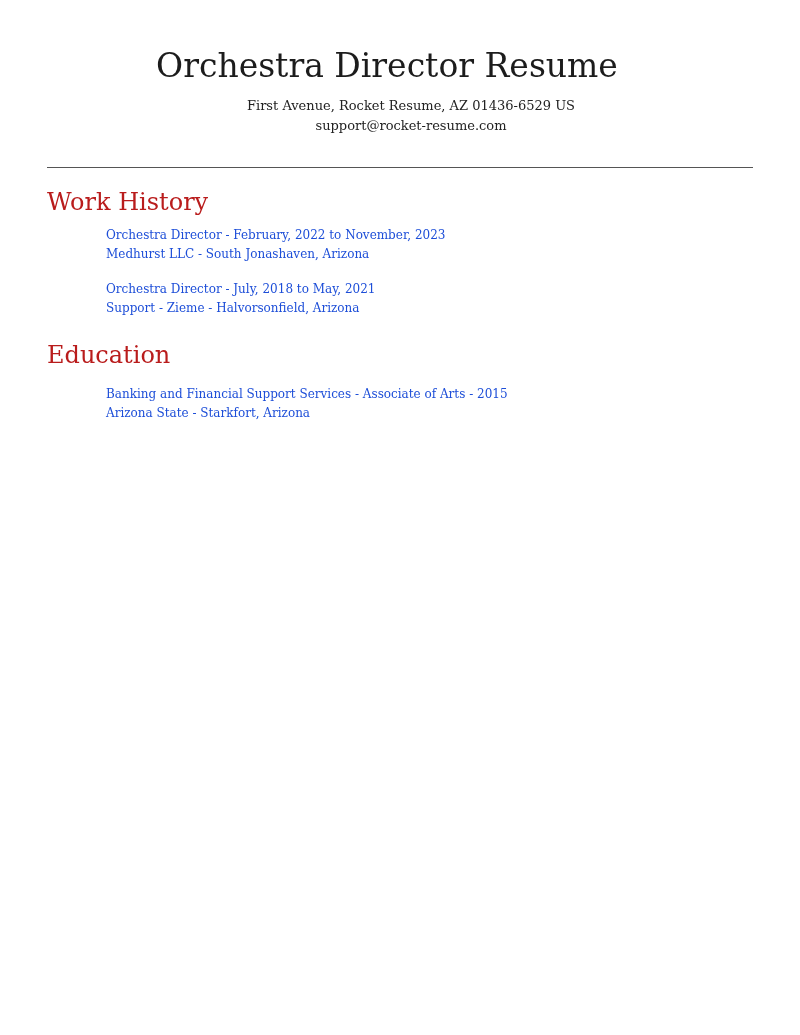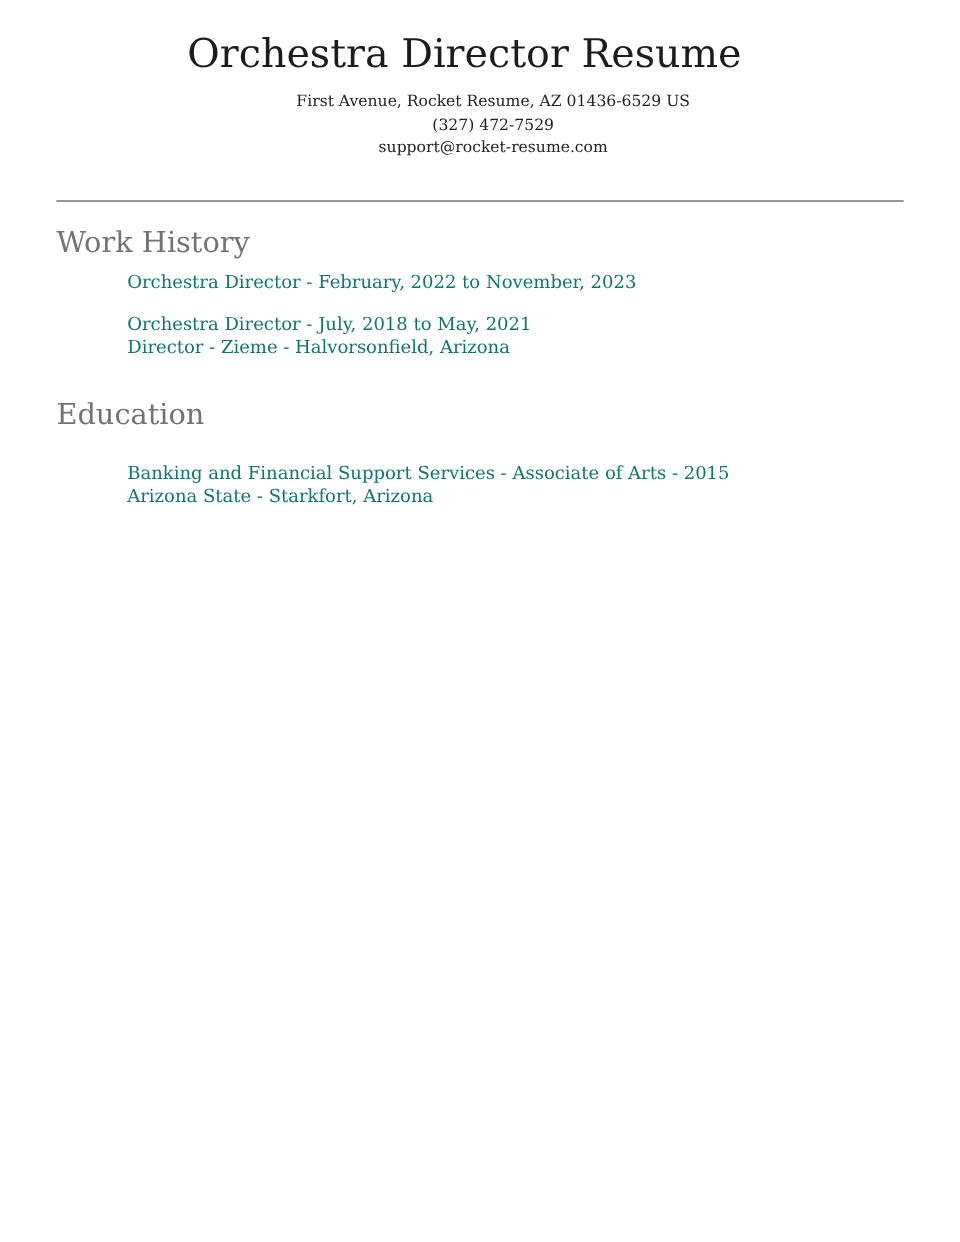--- a/index.html
+++ b/index.html
@@ -11,21 +11,21 @@
       width: 800px;
       height: 1035px;
       position: relative;
       font-family: "DejaVu Serif", "Liberation Serif", serif;
       color: #1f1f1f;
       overflow: hidden;
     }
     .header {
       position: absolute;
       left: 0;
-      top: 23px;
+      top: 44px;
       width: 774px;
       text-align: center;
     }
     .title {
       font-size: 33px;
       font-weight: normal;
       margin: 0;
       line-height: 44px;
       letter-spacing: 0px;
       color: #1c1c1c;
@@ -45,58 +45,58 @@
       height: 0;
       border-top: 1.5px solid #555;
     }
     .section-title {
       position: absolute;
       left: 47px;
       font-size: 24px;
       font-weight: normal;
       margin: 0;
       line-height: 30px;
-      color: #737373;
+      color: #b91c1c;
     }
     .entries {
       position: absolute;
       left: 106px;
-      font-size: 15px;
+      font-size: 12px;
       line-height: 19px;
-      color: #0f766e;
+      color: #1d4ed8;
     }
     .entry { margin-bottom: 16px; }
     .entry div { white-space: nowrap; }
   </style>
 </head>
 <body>
 
 <div class="header">
   <h1 class="title">Orchestra Director Resume</h1>
   <div class="contact">
     <div>First Avenue, Rocket Resume, AZ 01436-6529 US</div>
-    <div>(327) 472-7529</div>
     <div>support@rocket-resume.com</div>
   </div>
 </div>
 
 <div class="divider"></div>
 
 <h2 class="section-title" style="top:187px;">Work History</h2>
 <div class="entries" style="top:226px;">
   <div class="entry">
     <div>Orchestra Director - February, 2022 to November, 2023</div>
+    <div>Medhurst LLC - South Jonashaven, Arizona</div>
   </div>
   <div class="entry">
     <div>Orchestra Director - July, 2018 to May, 2021</div>
-    <div>Director - Zieme - Halvorsonfield, Arizona</div>
+    <div>Support - Zieme - Halvorsonfield, Arizona</div>
   </div>
 </div>
 
-<h2 class="section-title" style="top:330px;">Education</h2>
+<h2 class="section-title" style="top:340px;">Education</h2>
 <div class="entries" style="top:369px;">
   <div class="entry">
   </div>
   <div class="entry">
     <div>Banking and Financial Support Services - Associate of Arts - 2015</div>
     <div>Arizona State - Starkfort, Arizona</div>
   </div>
 </div>
 
 </body></html>

